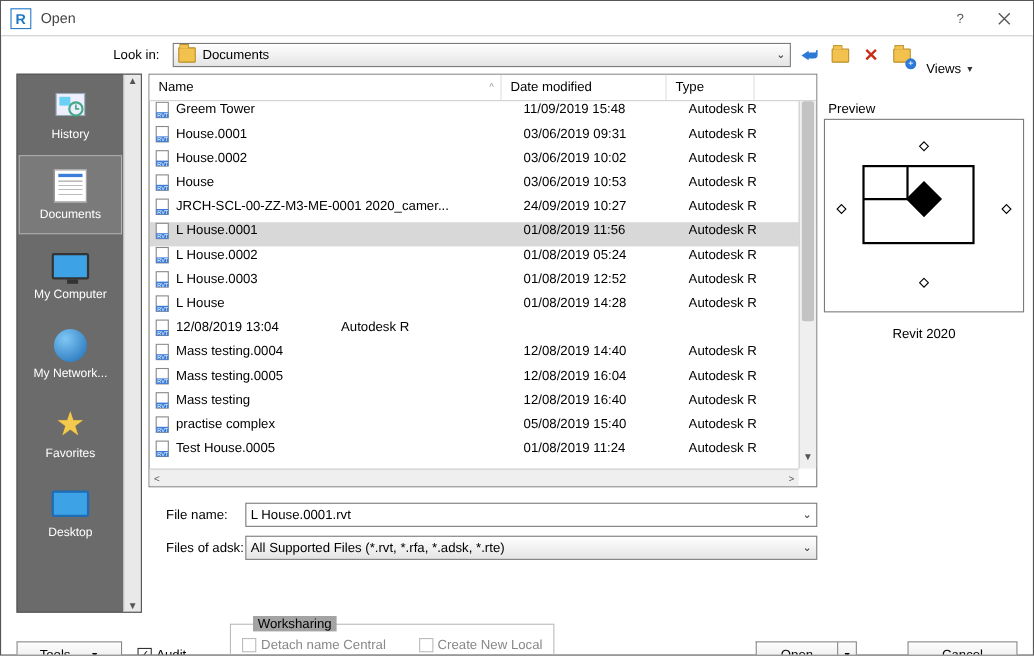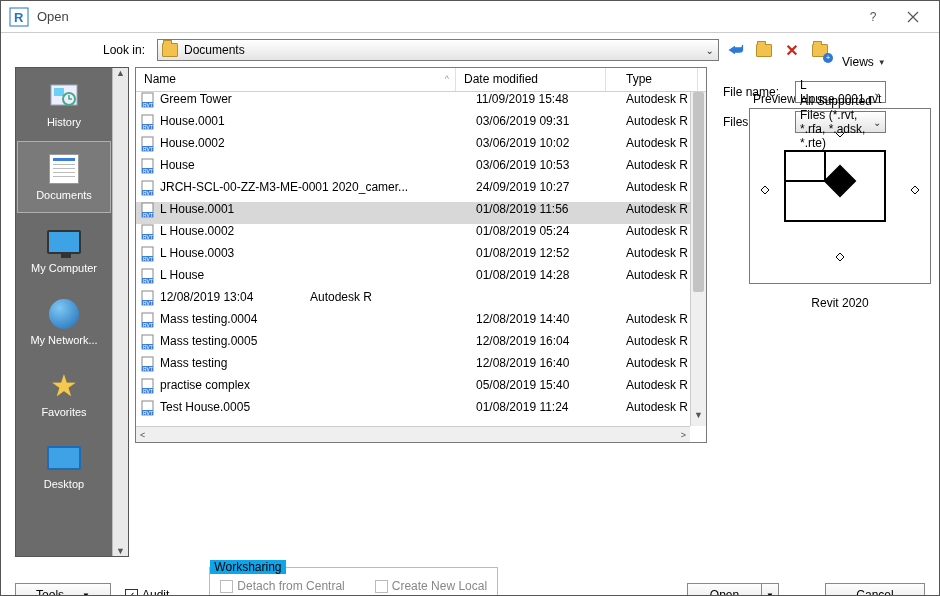--- a/index.html
+++ b/index.html
@@ -86,38 +86,38 @@
   .ic-docs { width:30px; height:30px; background:#fff; border:1px solid #999; position:relative;}
   .ic-docs::before{content:"";position:absolute;top:3px;left:3px;right:3px;height:3px;background:#3b7dd8;}
   .ic-docs::after{content:"";position:absolute;top:9px;left:3px;right:3px;bottom:3px;background:repeating-linear-gradient(#bbb 0 1px,transparent 1px 4px);}
   .ic-pc { width:34px; height:24px; border:2px solid #333; border-radius:2px; background:#3ea3e6; position:relative;}
   .ic-pc::after{content:"";position:absolute;bottom:-6px;left:12px;width:10px;height:4px;background:#333;}
   .ic-net { width:30px;height:30px; border-radius:50%; background:radial-gradient(circle at 35% 30%,#7ec7f5,#1d6cb5);}
   .ic-fav { color:#f3c94e; font-size:30px; line-height:1; text-shadow:0 0 1px #b8902a;}
   .ic-desk { width:34px; height:24px; border:2px solid #1d6cb5; border-radius:2px; background:#3ea3e6;}
   
   .filecol {
-    flex: 1; display:flex; 
+    flex: 1; display:flex; flex-direction:column;
     min-width: 0;
   }
   .filelist {
     border: 1px solid #7a7a7a;
     height: 376px;
     display:flex; flex-direction:column;
     background:#fff;
     position:relative;
   }
   .colheads {
     height: 24px; display:flex; border-bottom: 1px solid #d0d0d0;
     background: #fff;
   }
   .colhead { padding: 4px 8px; border-right: 1px solid #e0e0e0; font-size:12px; color:#000; position:relative;}
   .colhead.name { width: 320px;}
   .colhead.date { width: 150px;}
-  .colhead.type { width: 80px; margin-left: 12px;}
+  .colhead.type { width: 80px;}
   .colhead .sort-ind { position:absolute; right:6px; top:6px; font-size:9px; color:#999;}
   .filerows { flex:1; overflow:hidden;}
   .filerow { height:22px; display:flex; padding-left: 4px;}
   .filerow.sel { background:#d8d8d8;}
   .rvt-ic { width:16px; height:16px; margin-right:4px; display:inline-flex; flex-shrink:0;}
   .rvt-ic svg{display:block;}
   .cell-name { width: 316px; overflow:hidden; white-space:nowrap; text-overflow: ellipsis;}
   .cell-date { width: 150px;}
   .cell-type { width: 80px; overflow:hidden; white-space:nowrap;}
   .list-vscroll { position:absolute; right:0; top:24px; bottom:16px; width:16px; background:#efefef; border-left:1px solid #ccc;}
@@ -142,21 +142,21 @@
     display:flex; align-items:flex-end; gap: 14px;
   }
   .tools-btn { 
     height:24px; width:96px; border:1px solid #888; background:linear-gradient(#fdfdfd,#e5e5e5);
     display:flex; align-items:center; justify-content:center; gap:18px; font-size:12px;
   }
   .tools-btn .tri{ font-size:8px;}
   .audit { display:flex; align-items:center; gap:4px; height:24px;}
   .audit .cb { width:13px; height:13px; border:1px solid #333; display:inline-flex; align-items:center; justify-content:center; font-size:10px;}
   .ws-group { border:1px solid #bbb; padding: 6px 10px 8px 10px; position:relative; flex:0 0 auto; height:40px; display:flex; align-items:center; gap:30px;}
-  .ws-group .legend { position:absolute; top:-8px; left:0; background:#0ea5e9; padding:0 4px; font-size:12px;}
+  .ws-group .legend { position:absolute; top:-8px; left:20px; background:#a3a3a3; padding:0 4px; font-size:12px;}
   .ws-group .opt { display:flex; align-items:center; gap:4px; color:#888;}
   .ws-group .cb2 { width:13px; height:13px; border:1px solid #bbb;}
   .btn {
     height:24px; min-width:92px; border:1px solid #888; background:linear-gradient(#fdfdfd,#e5e5e5);
     display:flex; align-items:center; justify-content:center; font-size:12px; padding:0 12px;
   }
   .open-split { display:flex;}
   .open-split .btn { min-width:74px; border-right:none;}
   .open-split .dd { width:18px; height:24px; border:1px solid #888; background:linear-gradient(#fdfdfd,#e5e5e5); display:flex;align-items:center;justify-content:center;}
   .open-split .dd .tri{font-size:8px;}
@@ -507,21 +507,21 @@
   </div>
   <div class="audit">
     <span class="cb">✓</span>
     <span>Audit</span>
   </div>
   <div style="width:12px"></div>
   <div class="ws-group">
     <span class="legend">Worksharing</span>
     <div class="opt">
       <span class="cb2"></span>
-      <span>Detach from Central</span>
+      <span>Detach name Central</span>
     </div>
     <div class="opt">
       <span class="cb2"></span>
       <span>Create New Local</span>
     </div>
   </div>
   <div class="spacer"></div>
   <div class="open-split">
     <div class="btn">
         <span>Open</span>

